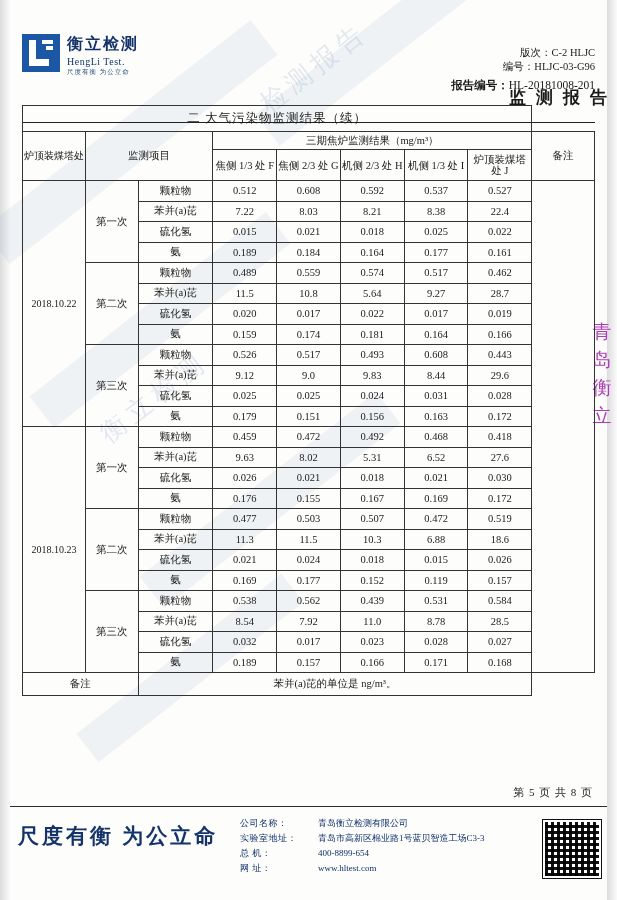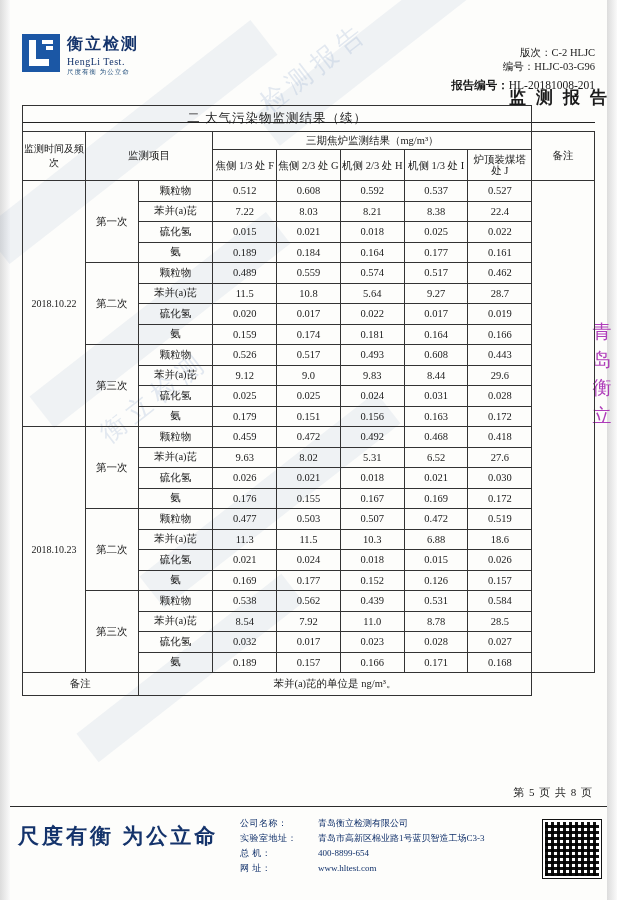--- a/index.html
+++ b/index.html
@@ -260,21 +260,21 @@
   <div class="title">监测报告</div>
   <div class="title-rule"></div>
 
   <div class="tbl-wrap">
     <table class="main">
       <tbody>
         <tr>
           <td class="sect-title" colspan="8">二 大气污染物监测结果（续）</td>
         </tr>
         <tr>
-          <td class="col-time" rowspan="2">监测时间及频次</td>
+          <td class="col-time" rowspan="2">炉顶装煤塔处</td>
           <td class="col-item" rowspan="2" colspan="2">监测项目</td>
           <td class="hdr-band" colspan="5">三期焦炉监测结果（mg/m³）</td>
           <td class="col-note" rowspan="2">备注</td>
         </tr>
         <tr>
           <td class="hdr-sub col-val">焦侧 1/3 处 F</td>
           <td class="hdr-sub col-val">焦侧 2/3 处 G</td>
           <td class="hdr-sub col-val">机侧 2/3 处 H</td>
           <td class="hdr-sub col-val">机侧 1/3 处 I</td>
           <td class="hdr-sub col-val">炉顶装煤塔处 J</td>
@@ -442,21 +442,21 @@
           <td>0.024</td>
           <td>0.018</td>
           <td>0.015</td>
           <td>0.026</td>
         </tr>
         <tr>
           <td class="col-item">氨</td>
           <td>0.169</td>
           <td>0.177</td>
           <td>0.152</td>
-          <td>0.126</td>
+          <td>0.119</td>
           <td>0.157</td>
         </tr>
 
         <tr>
           <td class="col-freq" rowspan="4">第三次</td>
           <td class="col-item">颗粒物</td>
           <td>0.538</td>
           <td>0.562</td>
           <td>0.439</td>
           <td>0.531</td>

